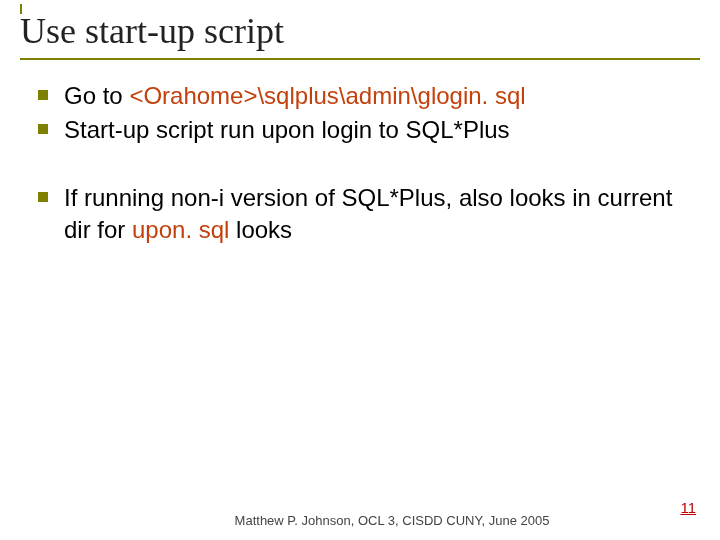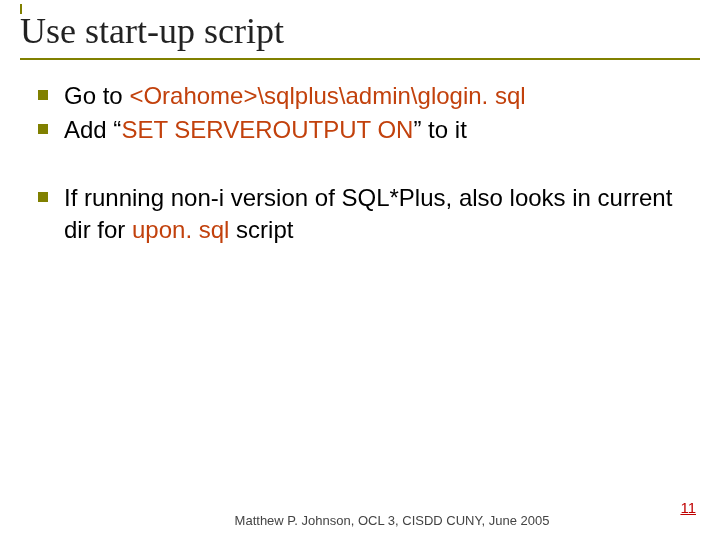--- a/index.html
+++ b/index.html
@@ -102,29 +102,29 @@
     <div class="title-tick"></div>
     <h1 class="title">Use start-up script</h1>
   </div>
 
   <div class="body">
     <ul class="bullets">
       <li>
         <span>Go to </span><span class="highlight">&lt;Orahome&gt;\sqlplus\admin\glogin. sql</span><span></span>
       </li>
       <li>
-        <span>Add “</span><span class="highlight">SET SERVEROUTPUT ON</span><span>” to it</span>
+        <span>Start-up script run upon login to SQL*Plus</span><span class="highlight"></span><span></span>
       </li>
     </ul>
 
     <div class="group-gap"></div>
 
     <ul class="bullets">
       <li>
-        <span>If running non-i version of SQL*Plus, also looks in current dir for </span><span class="highlight">upon. sql</span><span> script</span>
+        <span>If running non-i version of SQL*Plus, also looks in current dir for </span><span class="highlight">upon. sql</span><span> looks</span>
       </li>
     </ul>
   </div>
 
   <div class="footer">Matthew P. Johnson, OCL 3, CISDD CUNY, June 2005</div>
   <div class="page-num">11</div>
 
 </div>
 
 </body></html>

